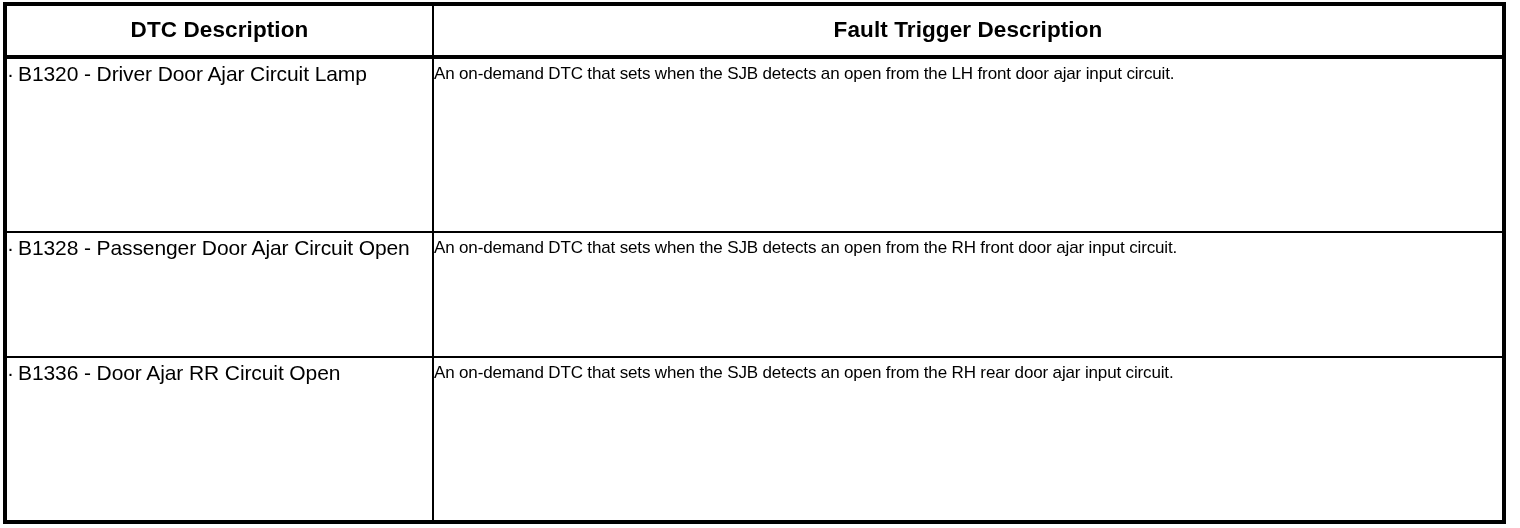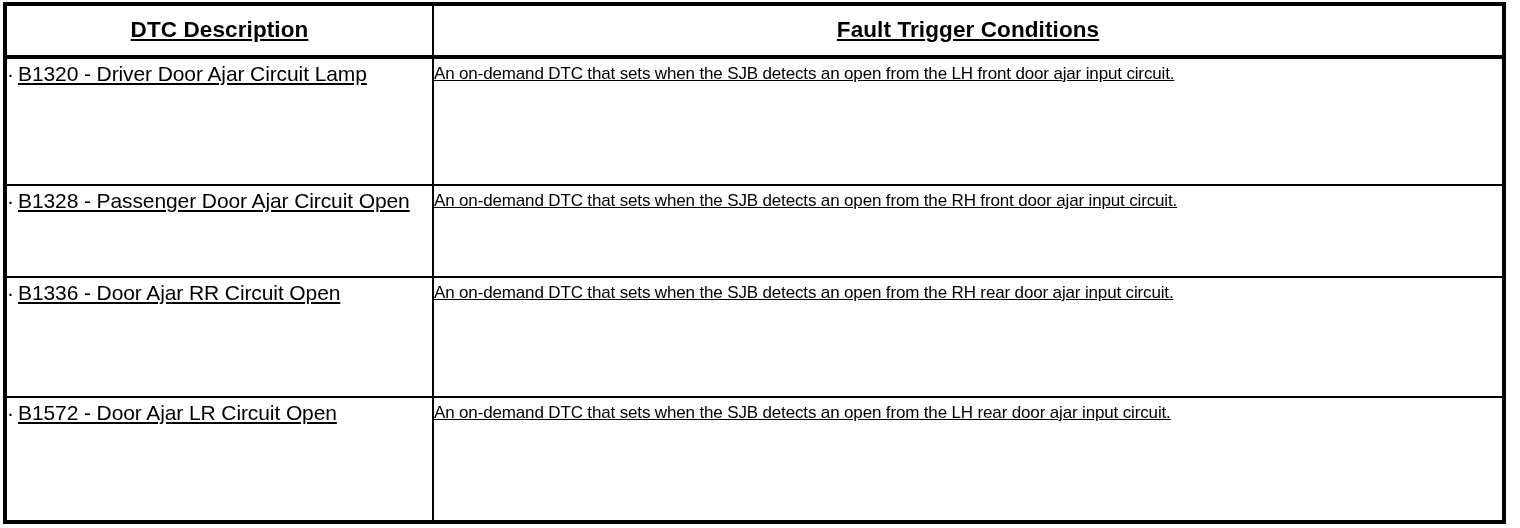--- a/index.html
+++ b/index.html
@@ -14,21 +14,20 @@
     color: #000000;
     overflow: hidden;
   }
 
   .table-wrap {
     position: relative;
     width: 1503px;
     height: 524px;
     margin: 2px 0 0 3px;
     box-sizing: border-box;
-    text-decoration: underline;
   }
 
   table.dtc-table {
     border-collapse: collapse;
     table-layout: fixed;
     width: 1503px;
     height: 522px;
     border: 4px solid #000000;
     background: #ffffff;
   }
@@ -107,36 +106,32 @@
     <colgroup>
       <col class="col-desc">
       <col class="col-cond">
     </colgroup>
     <thead>
       <tr>
         <th>
           <span class="hdr-text">DTC Description</span>
         </th>
         <th>
-          <span class="hdr-text">Fault Trigger Conditions</span>
+          <span class="hdr-text">Fault Trigger Description</span>
         </th>
       </tr>
     </thead>
     <tbody>
       <tr class="r1">
         <td class="cell-desc"><span class="bullet">·</span><span class="desc-text">B1320 - Driver Door Ajar Circuit Lamp</span></td>
         <td class="cell-cond">An on-demand DTC that sets when the SJB detects an open from the LH front door ajar input circuit.</td>
       </tr>
       <tr class="r2">
         <td class="cell-desc"><span class="bullet">·</span><span class="desc-text">B1328 - Passenger Door Ajar Circuit Open</span></td>
         <td class="cell-cond">An on-demand DTC that sets when the SJB detects an open from the RH front door ajar input circuit.</td>
       </tr>
       <tr class="r4">
         <td class="cell-desc"><span class="bullet">·</span><span class="desc-text">B1336 - Door Ajar RR Circuit Open</span></td>
         <td class="cell-cond">An on-demand DTC that sets when the SJB detects an open from the RH rear door ajar input circuit.</td>
       </tr>
-      <tr class="r5">
-        <td class="cell-desc"><span class="bullet">·</span><span class="desc-text">B1572 - Door Ajar LR Circuit Open</span></td>
-        <td class="cell-cond">An on-demand DTC that sets when the SJB detects an open from the LH rear door ajar input circuit.</td>
-      </tr>
     </tbody>
   </table>
 </div>
 
 </body></html>

